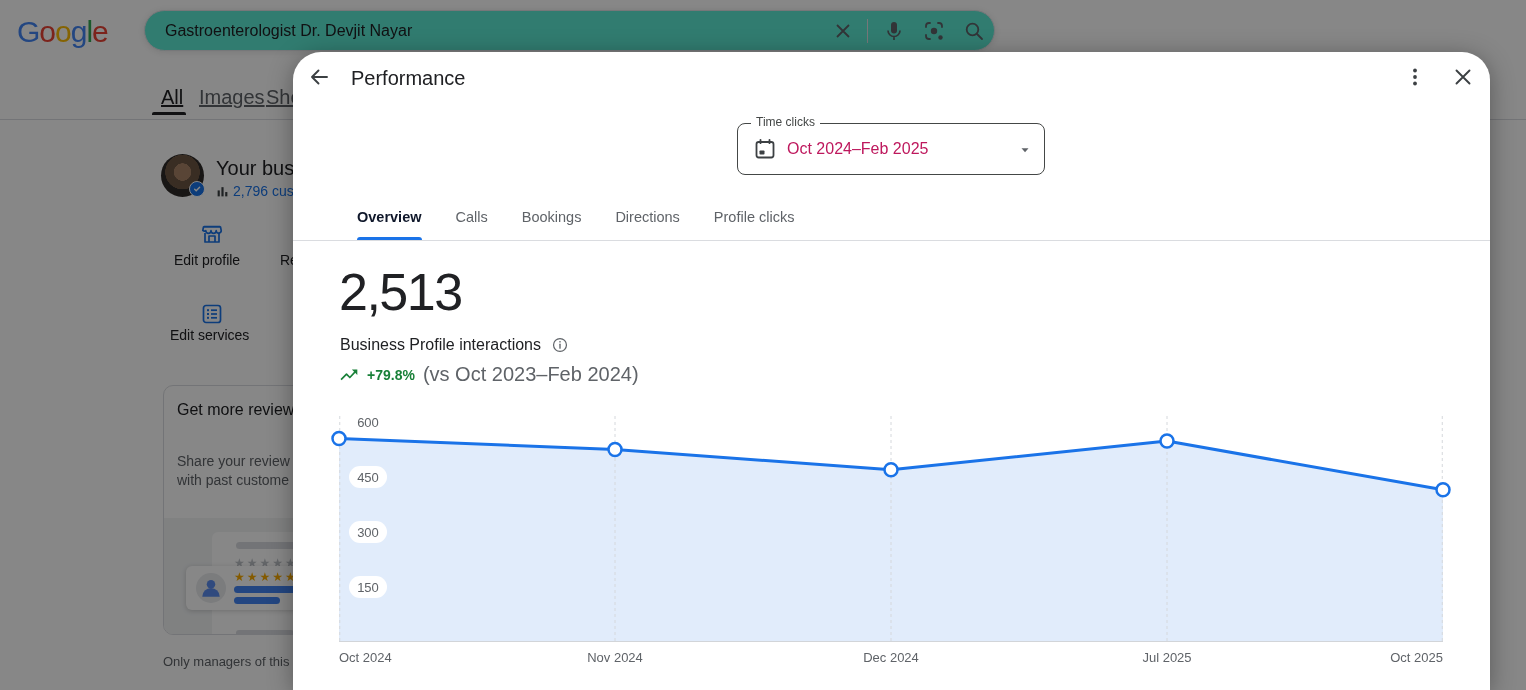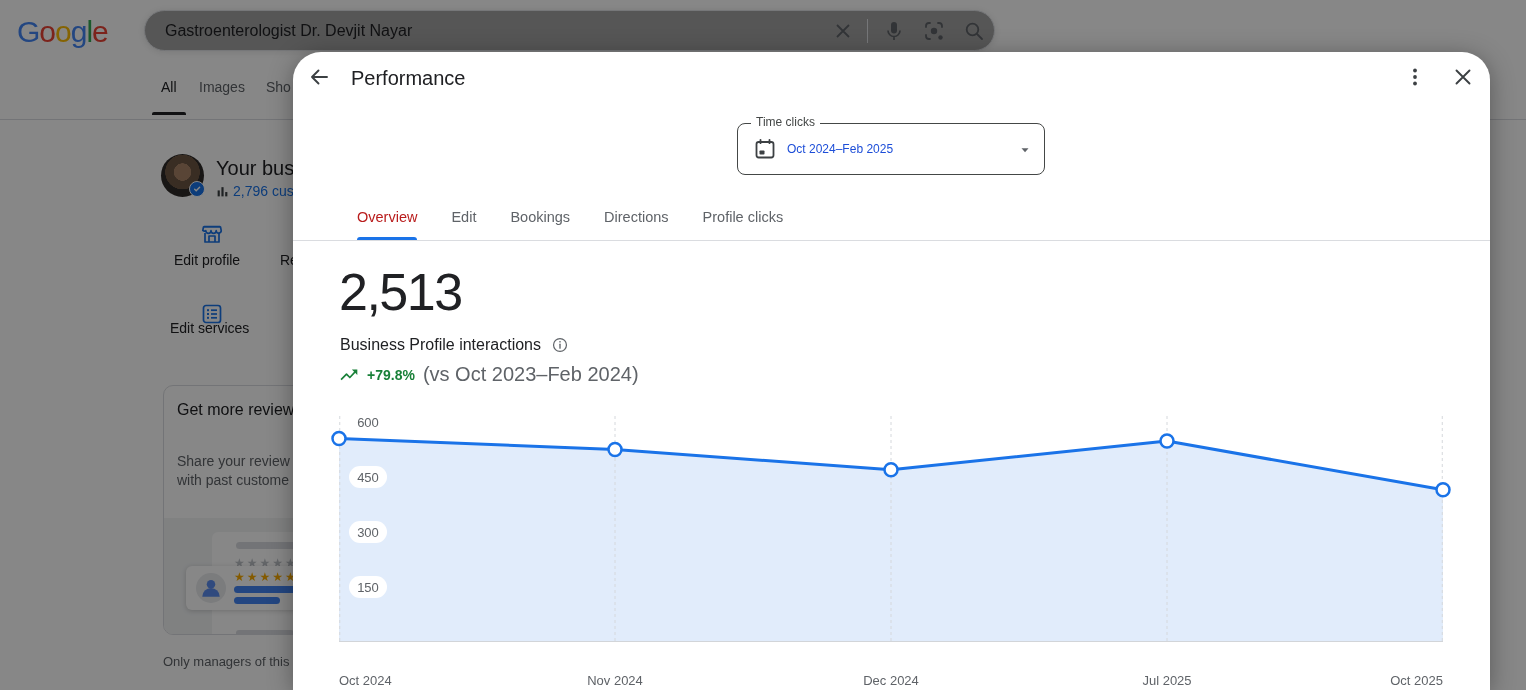--- a/index.html
+++ b/index.html
@@ -7,26 +7,26 @@
     font-family:"Liberation Sans","DejaVu Sans",sans-serif; }
   .abs { position:absolute; }
 
   
   #page { position:absolute; inset:0; background:#fff; z-index:0; }
   .glogo { left:17px; top:15px; font-size:30px; font-weight:500; letter-spacing:-1px; }
   .glogo .c0,.glogo .c3 { color:#4285f4; }
   .glogo .c1,.glogo .c5 { color:#ea4335; }
   .glogo .c2 { color:#fbbc05; }
   .glogo .c4 { color:#34a853; }
-  .search-pill { left:144px; top:10px; width:851px; height:41px; background:#a3a3a3;
+  .search-pill { left:144px; top:10px; width:851px; height:41px; background:#5eead4;
     border:1px solid #dfe1e5; border-radius:21px; box-shadow:0 1px 6px rgba(32,33,36,.12); }
   .search-query { left:20px; top:0; line-height:39px; font-size:16px; color:#202124; white-space:nowrap; }
   .pill-icon { top:8px; width:24px; height:24px; color:#5f6368; cursor:pointer; }
   .pill-div { left:722px; top:8px; width:1px; height:24px; background:#dfe1e5; }
-  .result-tab { top:79px; font-size:14px; color:#5f6368; white-space:nowrap; }
+  .result-tab { top:86px; font-size:20px; color:#5f6368; white-space:nowrap;text-decoration:underline; }
   .result-tab.active { color:#202124; }
   .all-underline { left:152px; top:112px; width:34px; height:3px; background:#202124; border-radius:2px 2px 0 0; }
   .page-divider { left:0; top:119px; width:1526px; height:1px; background:#dadce0; }
 
   .avatar { left:161px; top:154px; width:43px; height:43px; border-radius:50%;
     background:radial-gradient(circle at 50% 42%, #a98367 0 26%, #6d5543 27% 52%, #2e2a28 53%); }
   .vbadge { left:189px; top:181px; width:16px; height:16px; border-radius:50%; background:#1a73e8;
     border:1.5px solid #fff; color:#fff; }
   .biz-name { left:216px; top:157px; font-size:20px; color:#202124; white-space:nowrap; }
   .biz-stat { left:216px; top:183px; display:flex; align-items:center; gap:4px; color:#1a73e8; font-size:14px; white-space:nowrap; }
@@ -49,45 +49,45 @@
 
   
   #dialog { position:absolute; left:293px; top:52px; width:1197px; height:638px; background:#fff;
     border-radius:28px 28px 0 0; z-index:20; box-shadow:0 4px 24px rgba(0,0,0,.35); }
   .hdr-btn { width:40px; height:40px; top:5px; border-radius:50%; display:flex; align-items:center;
     justify-content:center; color:#3c4043; cursor:pointer; }
   .dlg-title { left:58px; top:15px; font-size:20px; color:#202124; }
   .time-field { left:444px; top:71px; width:308px; height:52px; border:1px solid #444746;
     border-radius:8px; cursor:pointer; }
   .tf-label { left:13px; top:-9px; background:#fff; padding:0 5px; font-size:12px; color:#444746; }
-  .tf-value { left:49px; top:0; line-height:50px; font-size:12px; color:#1d4ed8; white-space:nowrap; }
+  .tf-value { left:49px; top:0; line-height:50px; font-size:16px; color:#be185d; white-space:nowrap; }
   .tf-cal { left:15px; top:13px; width:24px; height:24px; color:#3c4043; }
   .tf-arrow { right:12px; top:19px; width:14px; height:14px; color:#5f6368; }
 
   .dlg-tabs { left:64px; top:146px; height:42px; display:flex; }
   .dlg-tab { position:relative; height:42px; line-height:38px; margin-right:34px; font-size:14.5px;
     font-weight:500; color:#5f6368; cursor:pointer; white-space:nowrap; }
-  .dlg-tab.active { color:#b91c1c; }
+  .dlg-tab.active { color:#0f172a;font-weight:bold; }
   .dlg-tab.active::after { content:""; position:absolute; left:0; right:0; bottom:0; height:3px;
     background:#1a73e8; border-radius:3px 3px 0 0; }
   .tabs-divider { left:0; top:188px; width:1197px; height:1px; background:#dadce0; }
 
   .metric-value { left:46px; top:210px; font-size:52px; letter-spacing:-1.5px; color:#202124; }
   .metric-label-row { left:47px; top:284px; display:flex; align-items:flex-start; gap:10px; }
   .metric-label { font-size:16px; color:#202124; }
   .info-icon { width:18px; height:18px; color:#5f6368; cursor:pointer; }
   .delta-row { left:46px; top:311px; display:flex; align-items:center; gap:8px; }
   .trend-icon { width:20px; height:20px; color:#188038; }
   .delta-value { font-size:14px; font-weight:700; color:#188038; }
   .delta-compare { font-size:20px; color:#5f6368; }
 
   #chart-svg { position:absolute; left:46px; top:348px; overflow:visible; }
   #chart-svg text { font-family:"Liberation Sans","DejaVu Sans",sans-serif; }
   #x-labels { position:absolute; left:46px; top:598px; width:1104px; height:16px; }
-  .x-lab { position:absolute; top:0; font-size:13px; color:#5f6368; white-space:nowrap;margin-top:23px; }
+  .x-lab { position:absolute; top:0; font-size:13px; color:#5f6368; white-space:nowrap; }
 </style>
 </head>
 <body>
 
 <div id="page">
 
   <div class="abs glogo"><span class="c0">G</span><span class="c1">o</span><span class="c2">o</span><span class="c3">g</span><span class="c4">l</span><span class="c5">e</span></div>
 
   <div class="abs search-pill">
     <div class="abs search-query">Gastroenterologist Dr. Devjit Nayar</div>
@@ -144,21 +144,21 @@
     <svg class="action-icon" viewBox="0 0 24 24">
       <rect x="3.5" y="3.5" width="17" height="17" rx="2.5" stroke="currentColor" stroke-width="1.7" fill="none"></rect>
       <rect x="7" y="7.2" width="2" height="2" fill="currentColor"></rect>
         <path d="M11 8.2h6" stroke="currentColor" stroke-width="1.7"></path>
       <rect x="7" y="11" width="2" height="2" fill="currentColor"></rect>
         <path d="M11 12h6" stroke="currentColor" stroke-width="1.7"></path>
       <rect x="7" y="14.8" width="2" height="2" fill="currentColor"></rect>
         <path d="M11 15.8h6" stroke="currentColor" stroke-width="1.7"></path>
     </svg>
   </div>
-  <div class="abs action-label" style="left:170px;top:320px">Edit services</div>
+  <div class="abs action-label" style="left:170px;top:327px">Edit services</div>
 
   <div class="abs reviews-card">
     <div class="abs rc-title">Get more review</div>
     <div class="abs rc-body">
       <div>Share your review</div>
       <div>with past custome</div>
     </div>
     <div class="abs rc-illus">
       <div class="abs il-card" style="left:48px;top:14px;width:132px;height:102px">
         <div class="abs bar" style="left:24px;top:10px;width:62px;height:7px;background:#dadce0"></div>
@@ -221,21 +221,21 @@
       <rect x="6.5" y="13.5" width="5" height="4" rx="0.8" fill="currentColor"></rect>
     </svg>
     <div class="abs tf-value">Oct 2024–Feb 2025</div>
     <svg class="abs tf-arrow" viewBox="0 0 24 24">
       <path d="M6 9l6 7 6-7z" fill="currentColor"></path>
     </svg>
   </div>
 
   <div class="abs dlg-tabs">
     <div class="dlg-tab active">Overview</div>
-    <div class="dlg-tab">Edit</div>
+    <div class="dlg-tab">Calls</div>
     <div class="dlg-tab">Bookings</div>
     <div class="dlg-tab">Directions</div>
     <div class="dlg-tab">Profile clicks</div>
   </div>
   <div class="abs tabs-divider"></div>
 
   <div class="abs metric-value">2,513</div>
   <div class="abs metric-label-row">
     <span class="metric-label">Business Profile interactions</span>
     <svg class="info-icon" viewBox="0 0 24 24">

